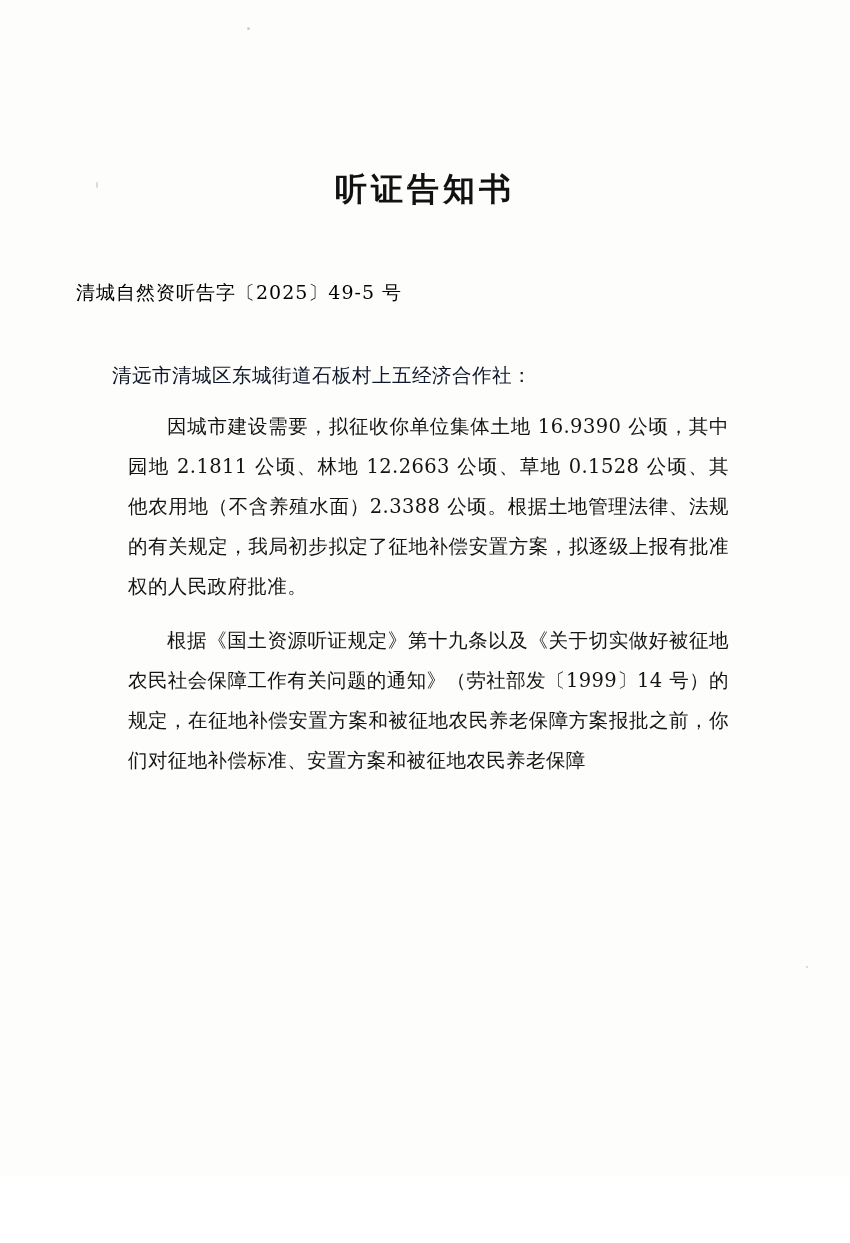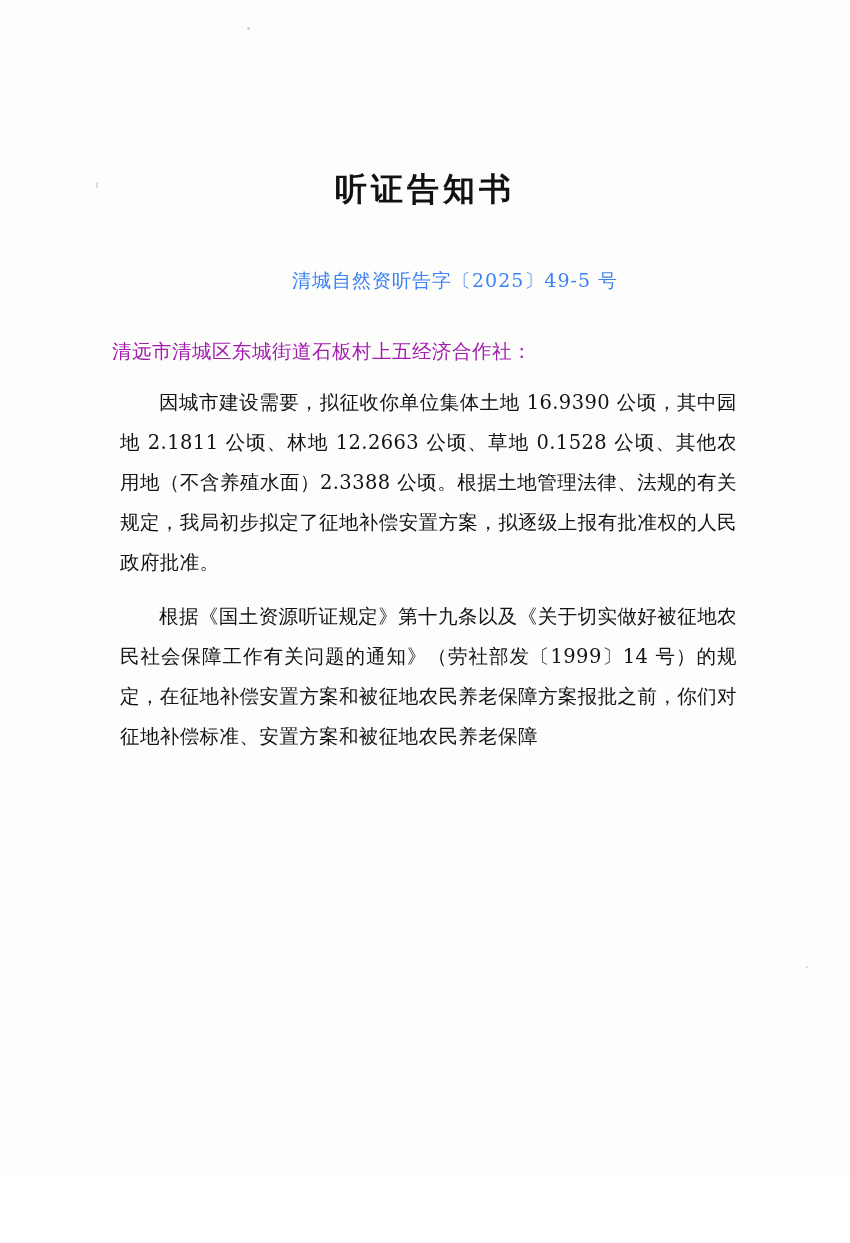--- a/index.html
+++ b/index.html
@@ -27,38 +27,38 @@
     text-align: center;
     font-family: "DejaVu Sans", "Liberation Sans", sans-serif;
     font-weight: bold;
     font-size: 32px;
     letter-spacing: 4px;
     margin: 0;
     padding-top: 168px;
     color: #111;
   }
   .doc-number {
-    text-align: center;
+    text-align: left;
     font-size: 19px;
     letter-spacing: 1px;
-    margin: 4px;
+    margin: 16px;
     padding-top: 52px;
     padding-left: 60px;
-    color: #3b82f6;
+    color: #000000;
   }
   .addressee {
     font-size: 19.5px;
     letter-spacing: 0.5px;
     margin: 0;
     padding-top: 40px;
     padding-left: 112px;
-    color: #a21caf;
+    color: #0f172a;
   }
   .body-block {
-    margin: 8px;
+    margin: 16px;
     padding: 0 105px 0 112px;
   }
   .para {
     font-size: 19.5px;
     line-height: 40px;
     text-indent: 2em;
     margin: 14px 0 0 0;
     text-align: justify;
     text-justify: inter-ideograph;
     letter-spacing: 0.4px;

